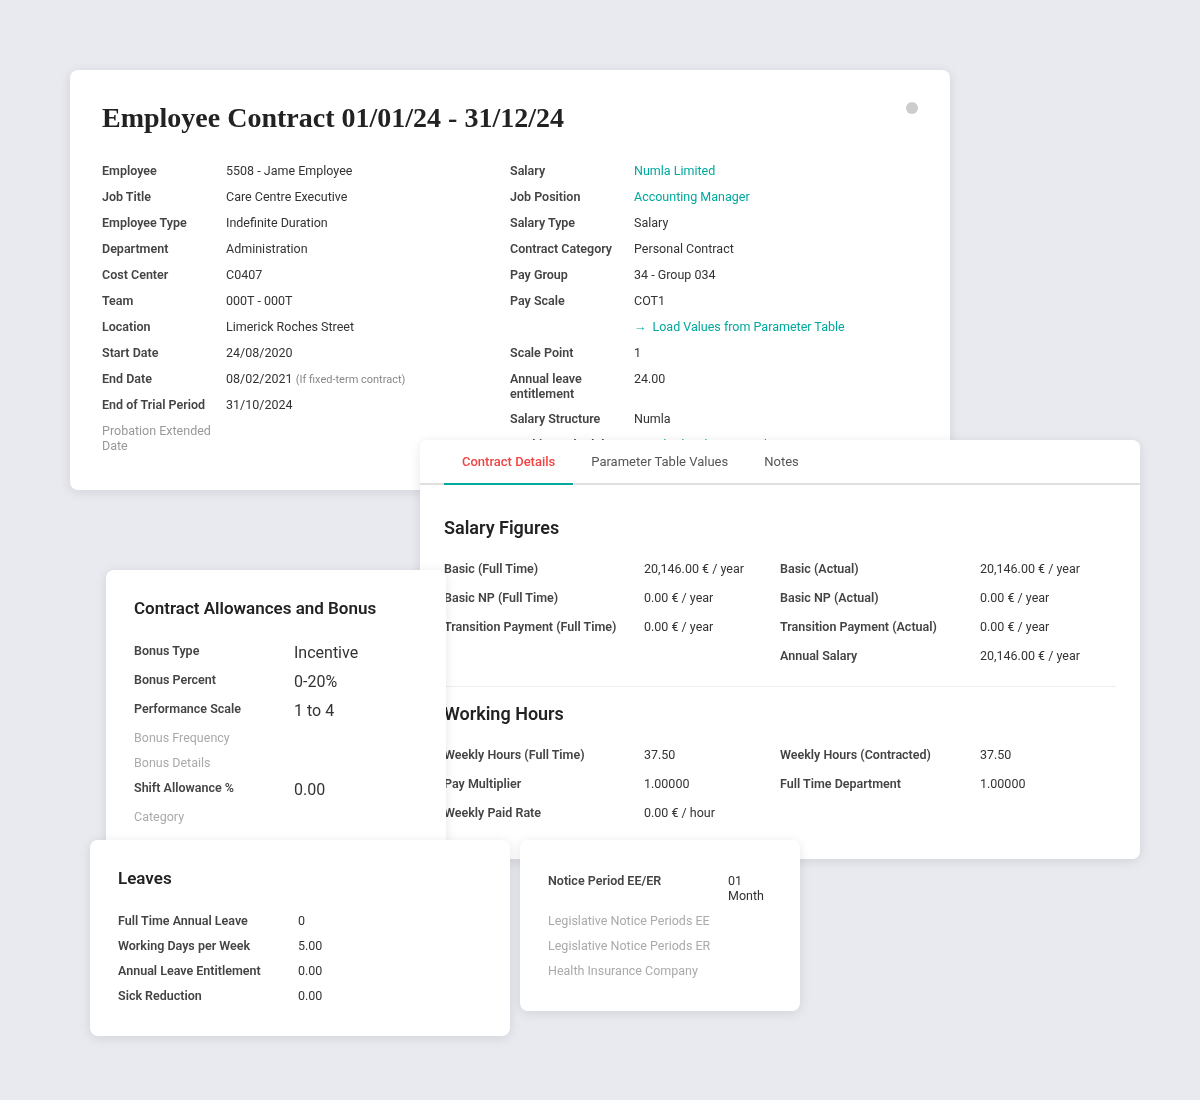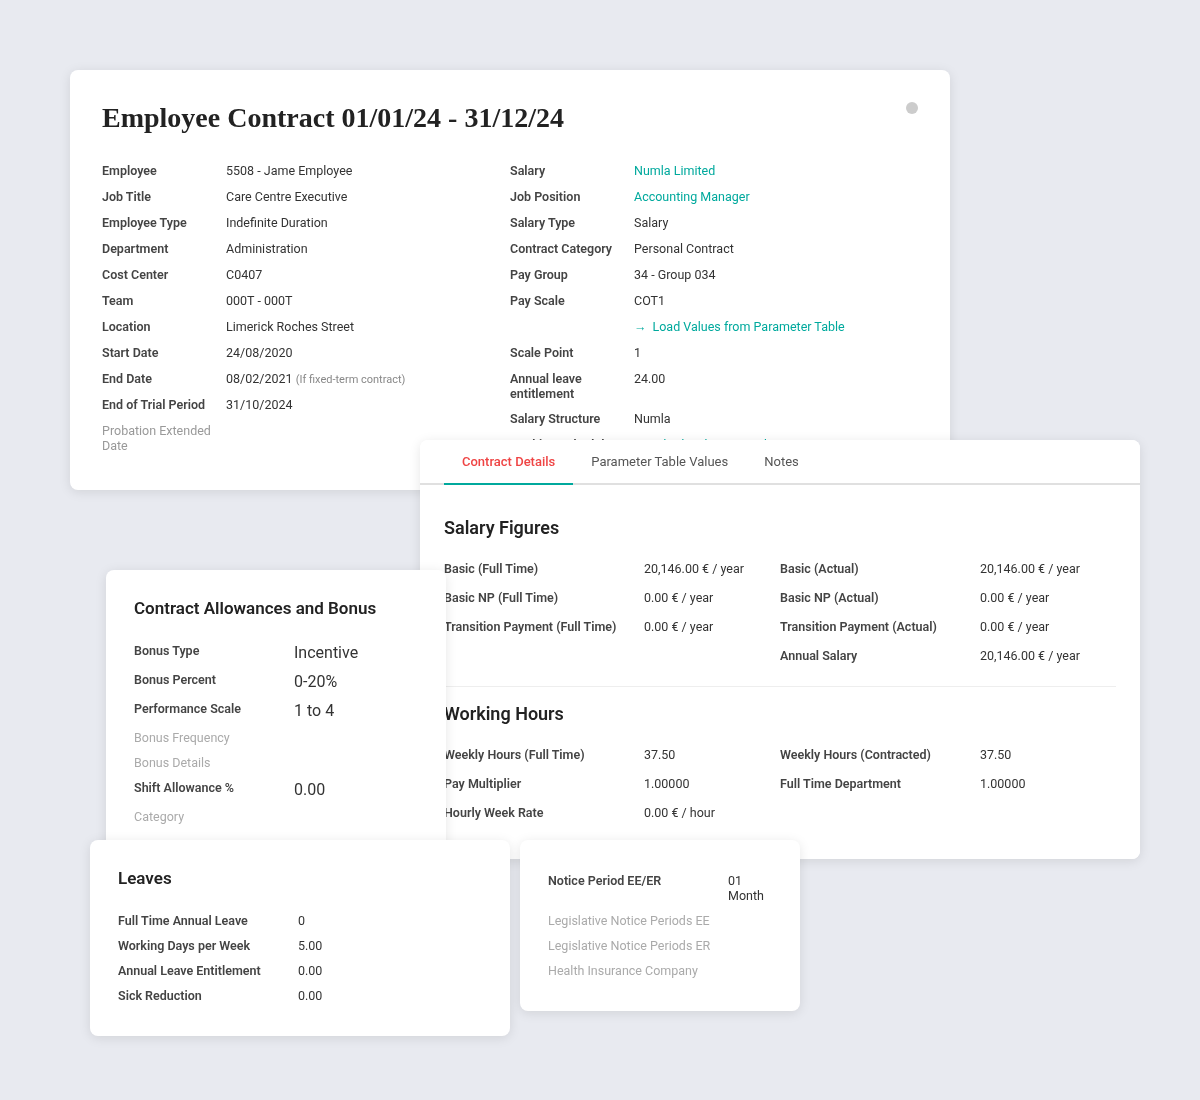--- a/index.html
+++ b/index.html
@@ -459,21 +459,21 @@
         <div>
           <div class="data-row">
             <span class="data-label">Weekly Hours (Full Time)</span>
             <span class="data-value">37.50</span>
           </div>
           <div class="data-row">
             <span class="data-label">Pay Multiplier</span>
             <span class="data-value">1.00000</span>
           </div>
           <div class="data-row">
-            <span class="data-label">Hourly Week Rate</span>
+            <span class="data-label">Weekly Paid Rate</span>
             <span class="data-value">0.00 € / hour</span>
           </div>
         </div>
 
         <div>
           <div class="data-row">
             <span class="data-label">Weekly Hours (Contracted)</span>
             <span class="data-value">37.50</span>
           </div>
           <div class="data-row">

